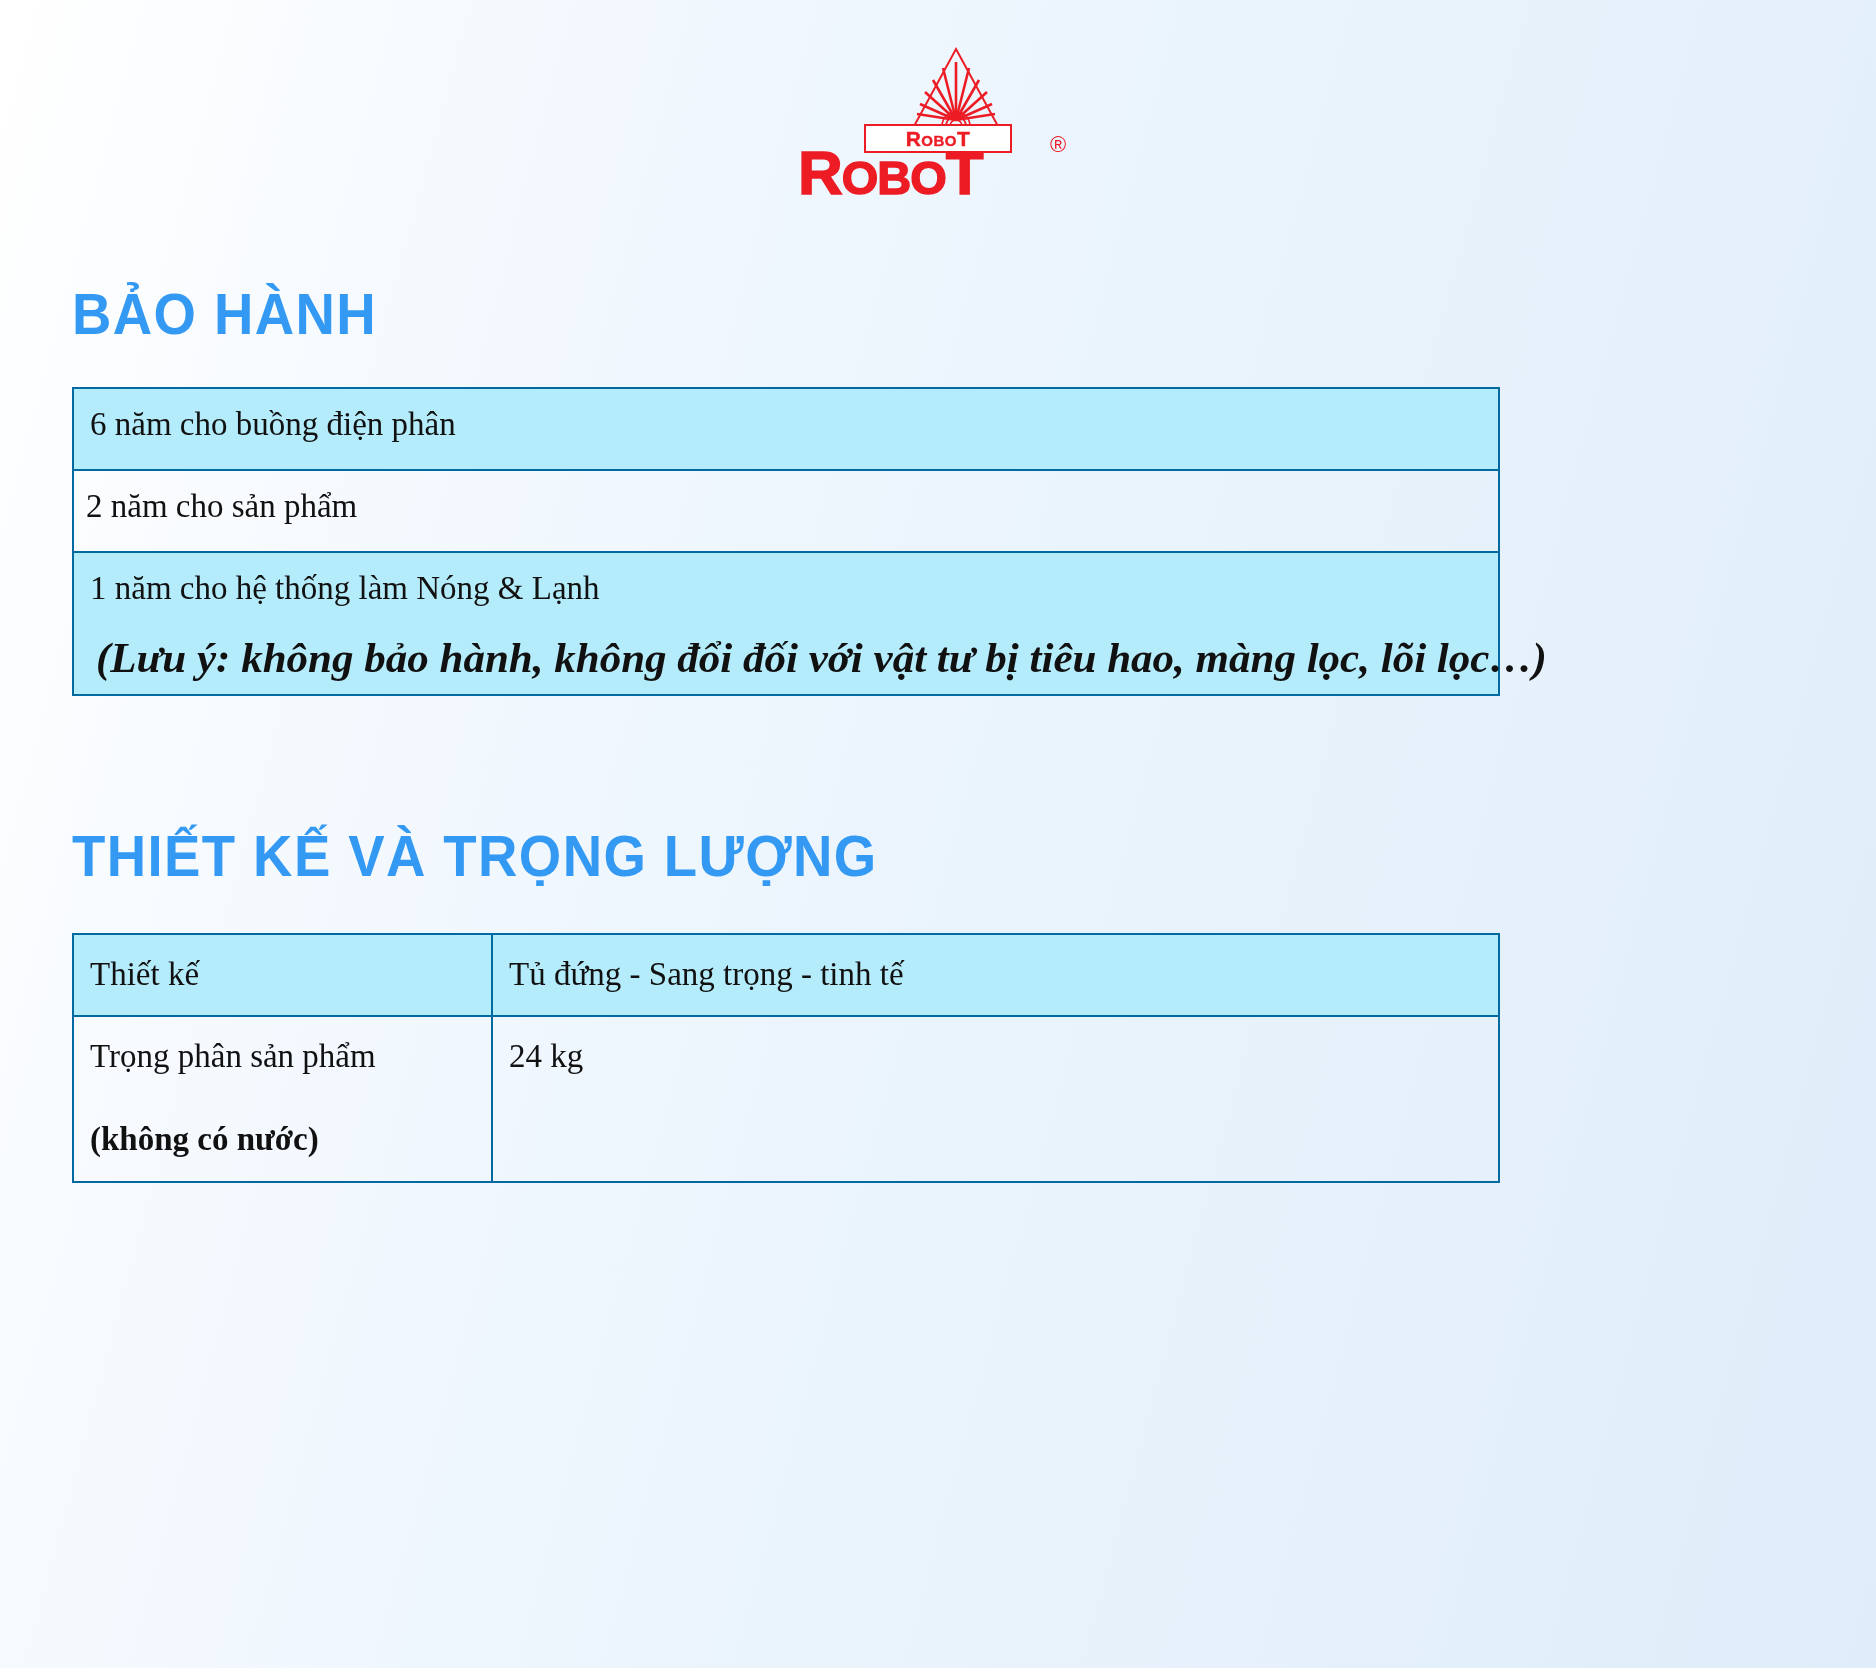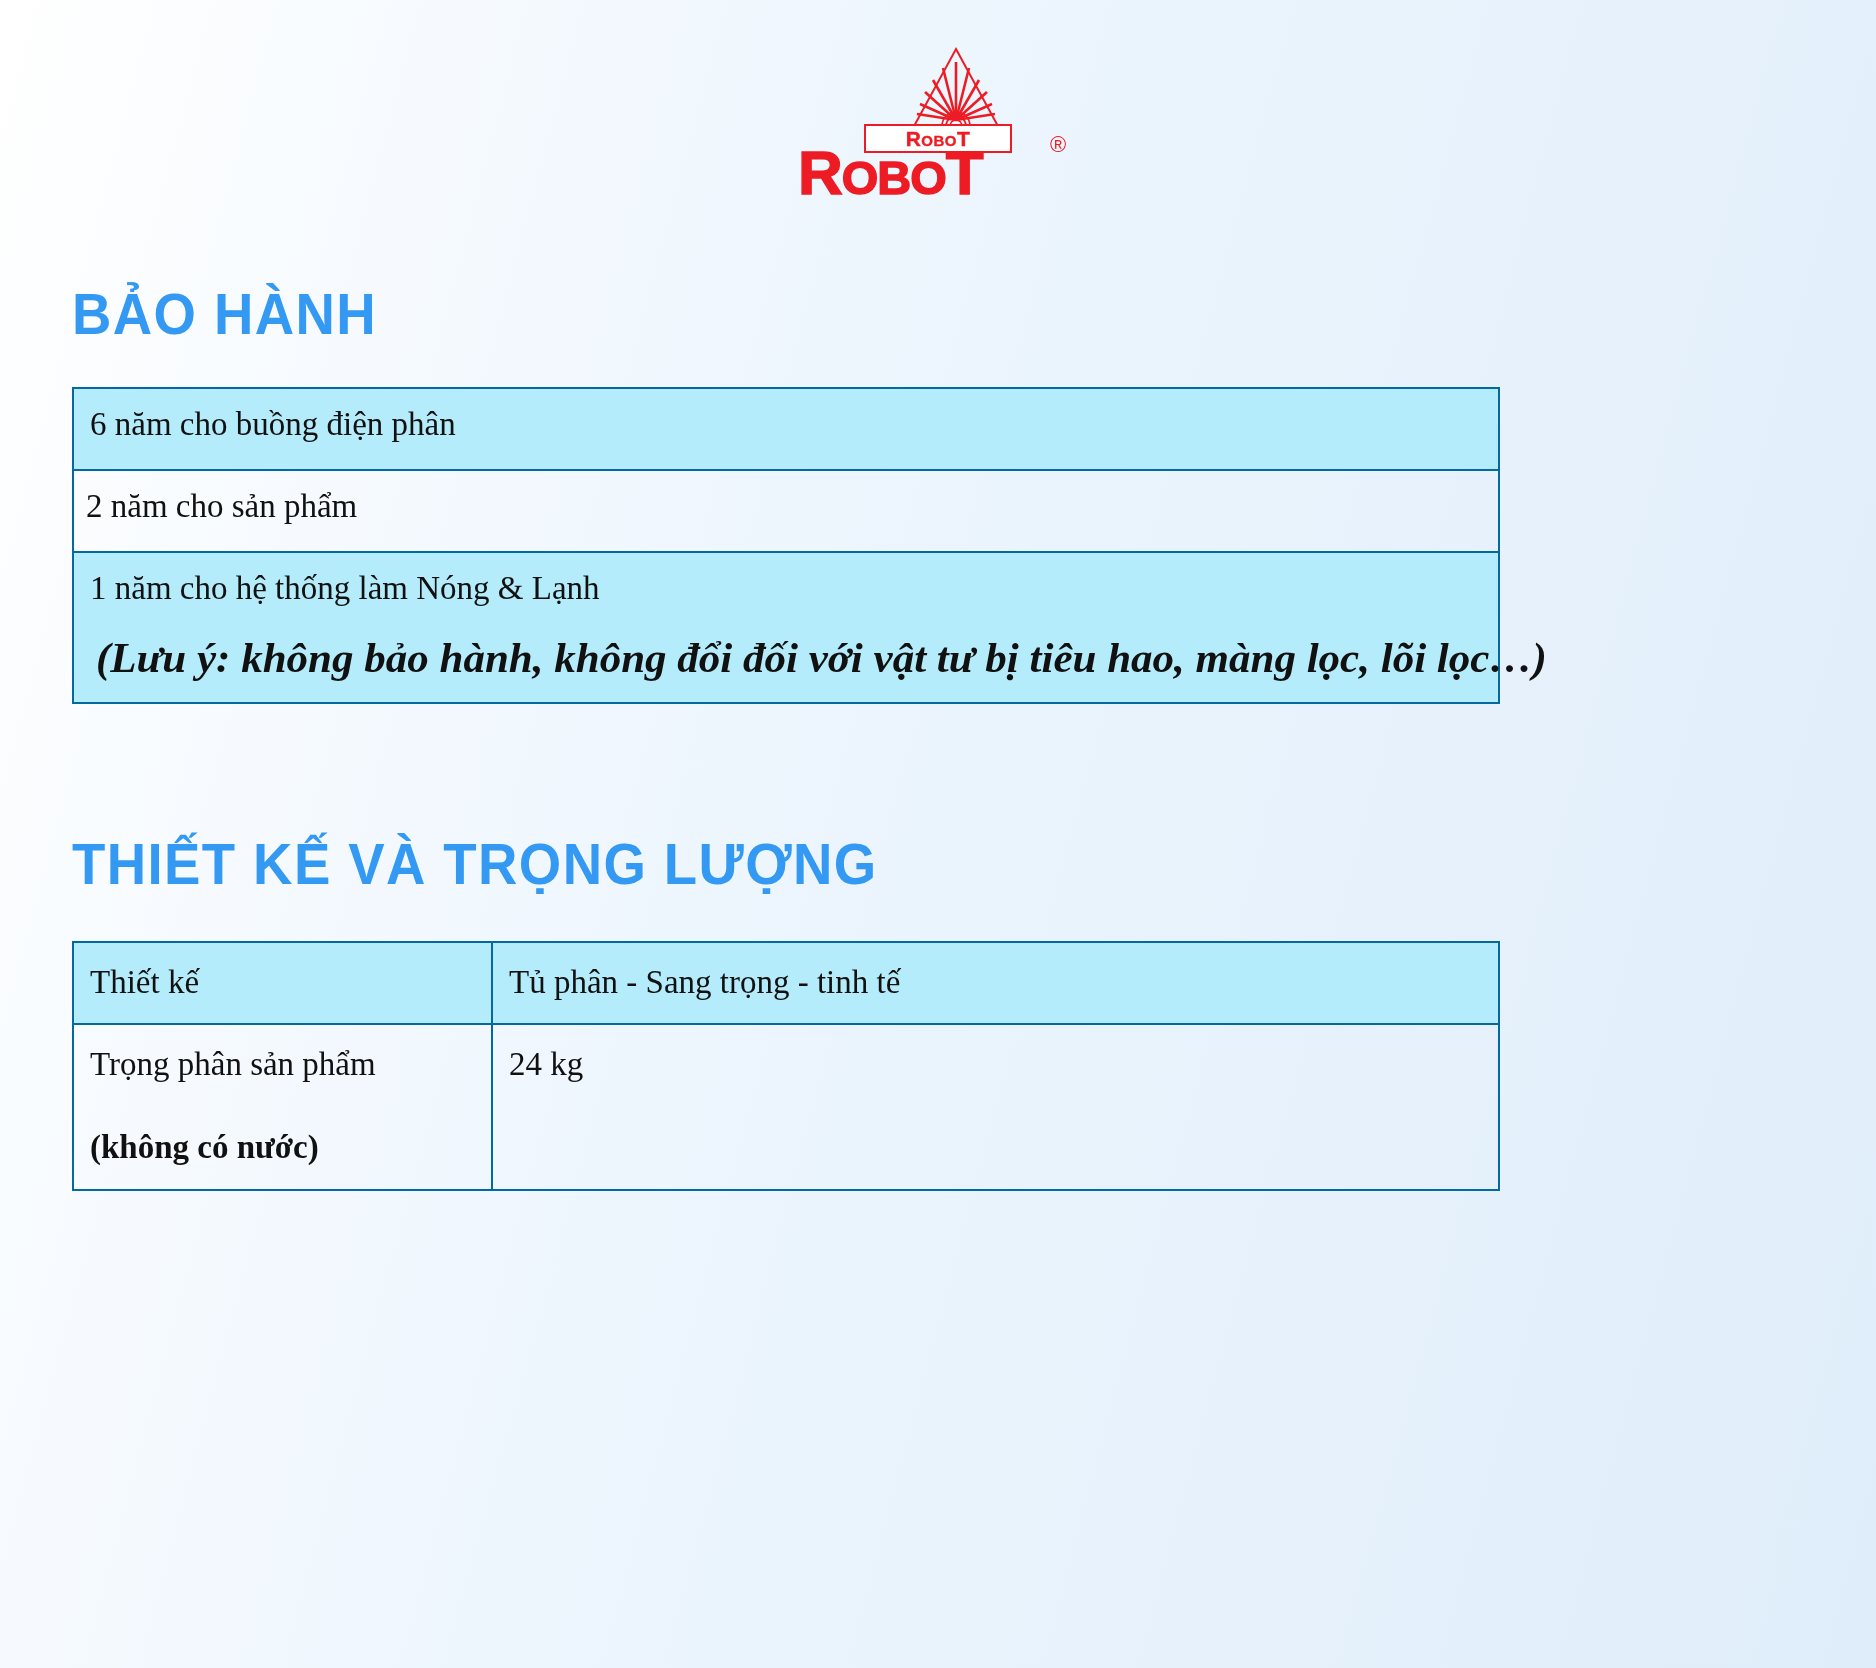--- a/index.html
+++ b/index.html
@@ -117,21 +117,21 @@
     padding: 12px 16px 14px 16px;
     vertical-align: top;
     font-size: 33px;
     line-height: 1.42;
     color: #111111;
   }
   .row-fill td { background: #b5ecfb; }
   .row-plain td { background: transparent; padding-left: 12px; }
 
   #tbl-warranty td { height: 54px; }
-  #tbl-warranty .r3 td { padding-bottom: 16px; }
+  #tbl-warranty .r3 td { padding-bottom: 8px; }
 
   .note {
     font-style: italic;
     font-weight: bold;
     font-size: 43px;
     margin-top: 18px;
     padding-left: 6px;
     line-height: 1.3;
     white-space: nowrap;
   }
@@ -209,21 +209,21 @@
       </tr>
     </tbody>
   </table>
 
   <div class="section-title" id="sec-design-title">THIẾT KẾ VÀ TRỌNG LƯỢNG</div>
 
   <table class="tbl" id="tbl-design">
     <tbody>
       <tr class="row-fill r1">
         <td class="col-label">Thiết kế</td>
-        <td>Tủ phân  -  Sang trọng - tinh tế</td>
+        <td>Tủ đứng  -  Sang trọng - tinh tế</td>
       </tr>
       <tr class="row-plain r3">
         <td class="col-label">
           <span>Trọng phân sản phẩm</span>
           <span class="sub-bold">(không có nước)</span>
         </td>
         <td>24 kg</td>
       </tr>
     </tbody>
   </table>

